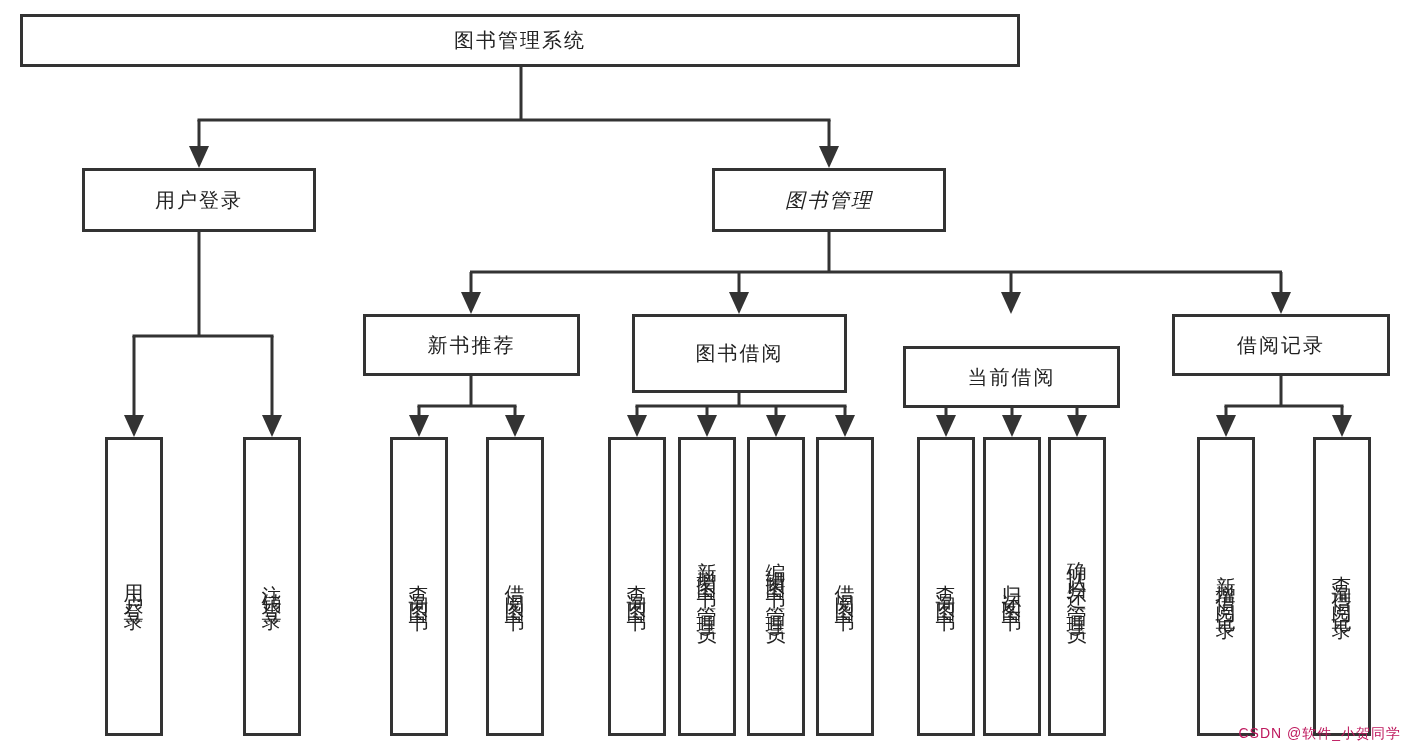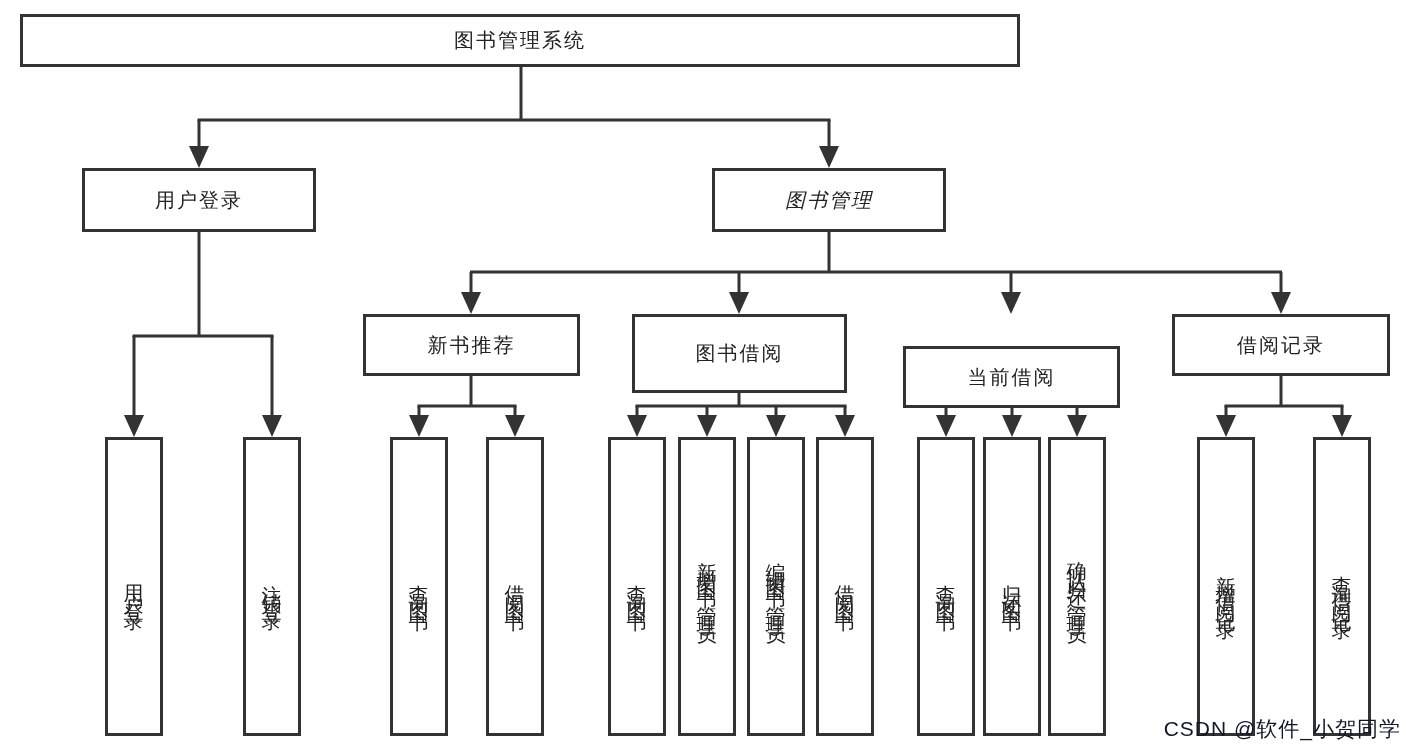--- a/index.html
+++ b/index.html
@@ -52,22 +52,22 @@
     fill: none;
   }
   #connectors polygon {
     fill: #333333;
     stroke: none;
   }
   .watermark {
     position: absolute;
     right: 4px;
     bottom: 4px;
-    font-size: 21px;
-    color: #0f172a;
+    font-size: 14px;
+    color: #be185d;
     letter-spacing: 1px;
     white-space: nowrap;
     z-index: 5;
   }
 </style>
 </head>
 <body>
 
 <div id="stage">
 

